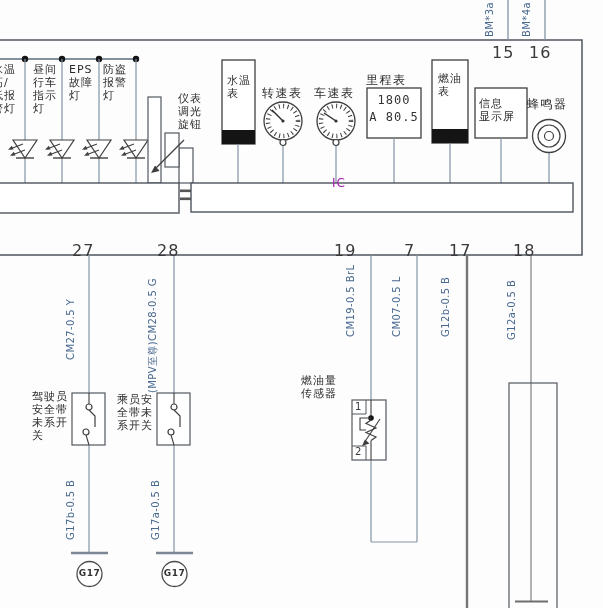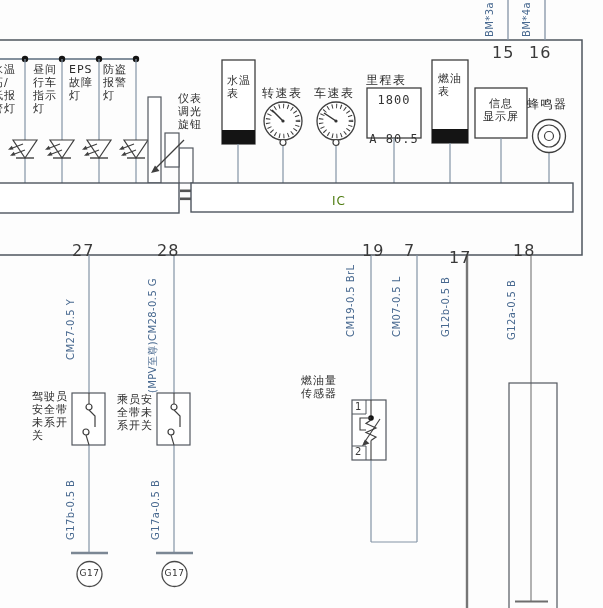--- a/index.html
+++ b/index.html
@@ -5,21 +5,21 @@
   html,body{margin:0;padding:0;}
   body{width:603px;height:608px;overflow:hidden;position:relative;background:#fdfdfd;
        font-family:"DejaVu Sans",sans-serif;color:#2b2b2b;}
   .abs{position:absolute;}
   .cjk{white-space:pre-line;font-size:11px;line-height:13px;letter-spacing:1px;color:#2b2b2b;}
   .hlabel{white-space:nowrap;font-size:12px;letter-spacing:1.5px;color:#2b2b2b;}
   .vlabel{position:absolute;transform-origin:0 100%;transform:rotate(-90deg);
           white-space:nowrap;font-size:10px;letter-spacing:0.4px;color:#47688f;height:12px;line-height:12px;}
   .pin{position:absolute;font-size:16px;letter-spacing:1px;color:#3a3a3a;white-space:nowrap;}
   .val{font-family:"DejaVu Sans Mono",monospace;font-size:12px;letter-spacing:1px;color:#333;text-align:center;}
-  .gnd{font-size:9px;letter-spacing:0.5px;color:#333;text-align:center;}
+  .gnd{font-size:9px;letter-spacing:0.5px;color:#333;text-align:center;font-weight:bold;}
   svg{display:block;}
 </style>
 </head>
 <body>
 
 <svg class="abs" style="left:0;top:0" width="603" height="608" viewBox="0 0 603 608">
   <defs>
     <g id="led">
       <polygon points="-12,0 12,0 0,18" fill="#ffffff" stroke="#3f3f3f" stroke-width="1.2"></polygon>
       <line x1="-9" y1="18" x2="9" y2="18" stroke="#3f3f3f" stroke-width="1.4"></line>
@@ -227,34 +227,34 @@
 <div class="abs cjk" style="left:178px;top:92px">仪表
 调光
 旋钮</div>
 
 <div class="abs cjk" style="left:227px;top:74px">水温
 表</div>
 <div class="abs hlabel" style="left:262px;top:85px">转速表</div>
 <div class="abs hlabel" style="left:314px;top:85px">车速表</div>
 <div class="abs hlabel" style="left:366px;top:72px">里程表</div>
 <div class="abs val" style="left:367px;top:93px;width:54px">1800</div>
-<div class="abs val" style="left:367px;top:132px;width:54px">A 80.5</div>
+<div class="abs val" style="left:367px;top:110px;width:54px">A 80.5</div>
 <div class="abs cjk" style="left:438px;top:72px">燃油
 表</div>
-<div class="abs cjk" style="left:479px;top:97px;width:44px;text-align:center">信息
+<div class="abs cjk" style="left:479px;top:97px;width:44px;">信息
 显示屏</div>
 <div class="abs hlabel" style="left:527px;top:96px">蜂鸣器</div>
 
-<div class="abs" style="left:332px;top:194px;font-size:12px;color:#4d7c0f;letter-spacing:1px">IC</div>
+<div class="abs" style="left:332px;top:176px;font-size:12px;color:#a21caf;letter-spacing:1px">IC</div>
 
 <div class="pin" style="left:72px;top:241px;width:15px;text-align:right">27</div>
 <div class="pin" style="left:157px;top:241px;width:15px;text-align:left">28</div>
-<div class="pin" style="left:362px;top:241px;width:15px;text-align:left">19</div>
+<div class="pin" style="left:334px;top:241px;width:15px;text-align:left">19</div>
 <div class="pin" style="left:404px;top:241px;width:11px;text-align:right">7</div>
-<div class="pin" style="left:449px;top:248px;width:15px;text-align:left">17</div>
+<div class="pin" style="left:449px;top:241px;width:15px;text-align:left">17</div>
 <div class="pin" style="left:513px;top:241px;width:15px;">18</div>
 
 <span class="vlabel" style="left:77px;top:348px">CM27-0.5 Y</span>
 <span class="vlabel" style="left:159px;top:381px">(MPV至尊)CM28-0.5 G</span>
 <span class="vlabel" style="left:357px;top:325px">CM19-0.5 BrL</span>
 <span class="vlabel" style="left:403px;top:325px">CM07-0.5 L</span>
 <span class="vlabel" style="left:452px;top:325px">G12b-0.5 B</span>
 <span class="vlabel" style="left:518px;top:328px">G12a-0.5 B</span>
 <span class="vlabel" style="left:77px;top:528px">G17b-0.5 B</span>
 <span class="vlabel" style="left:162px;top:528px">G17a-0.5 B</span>

